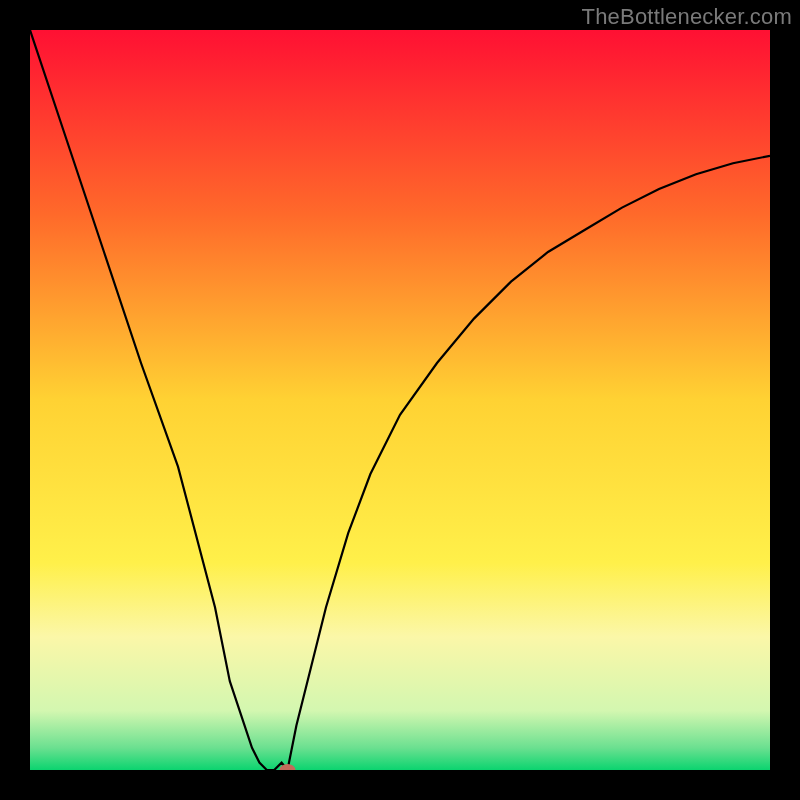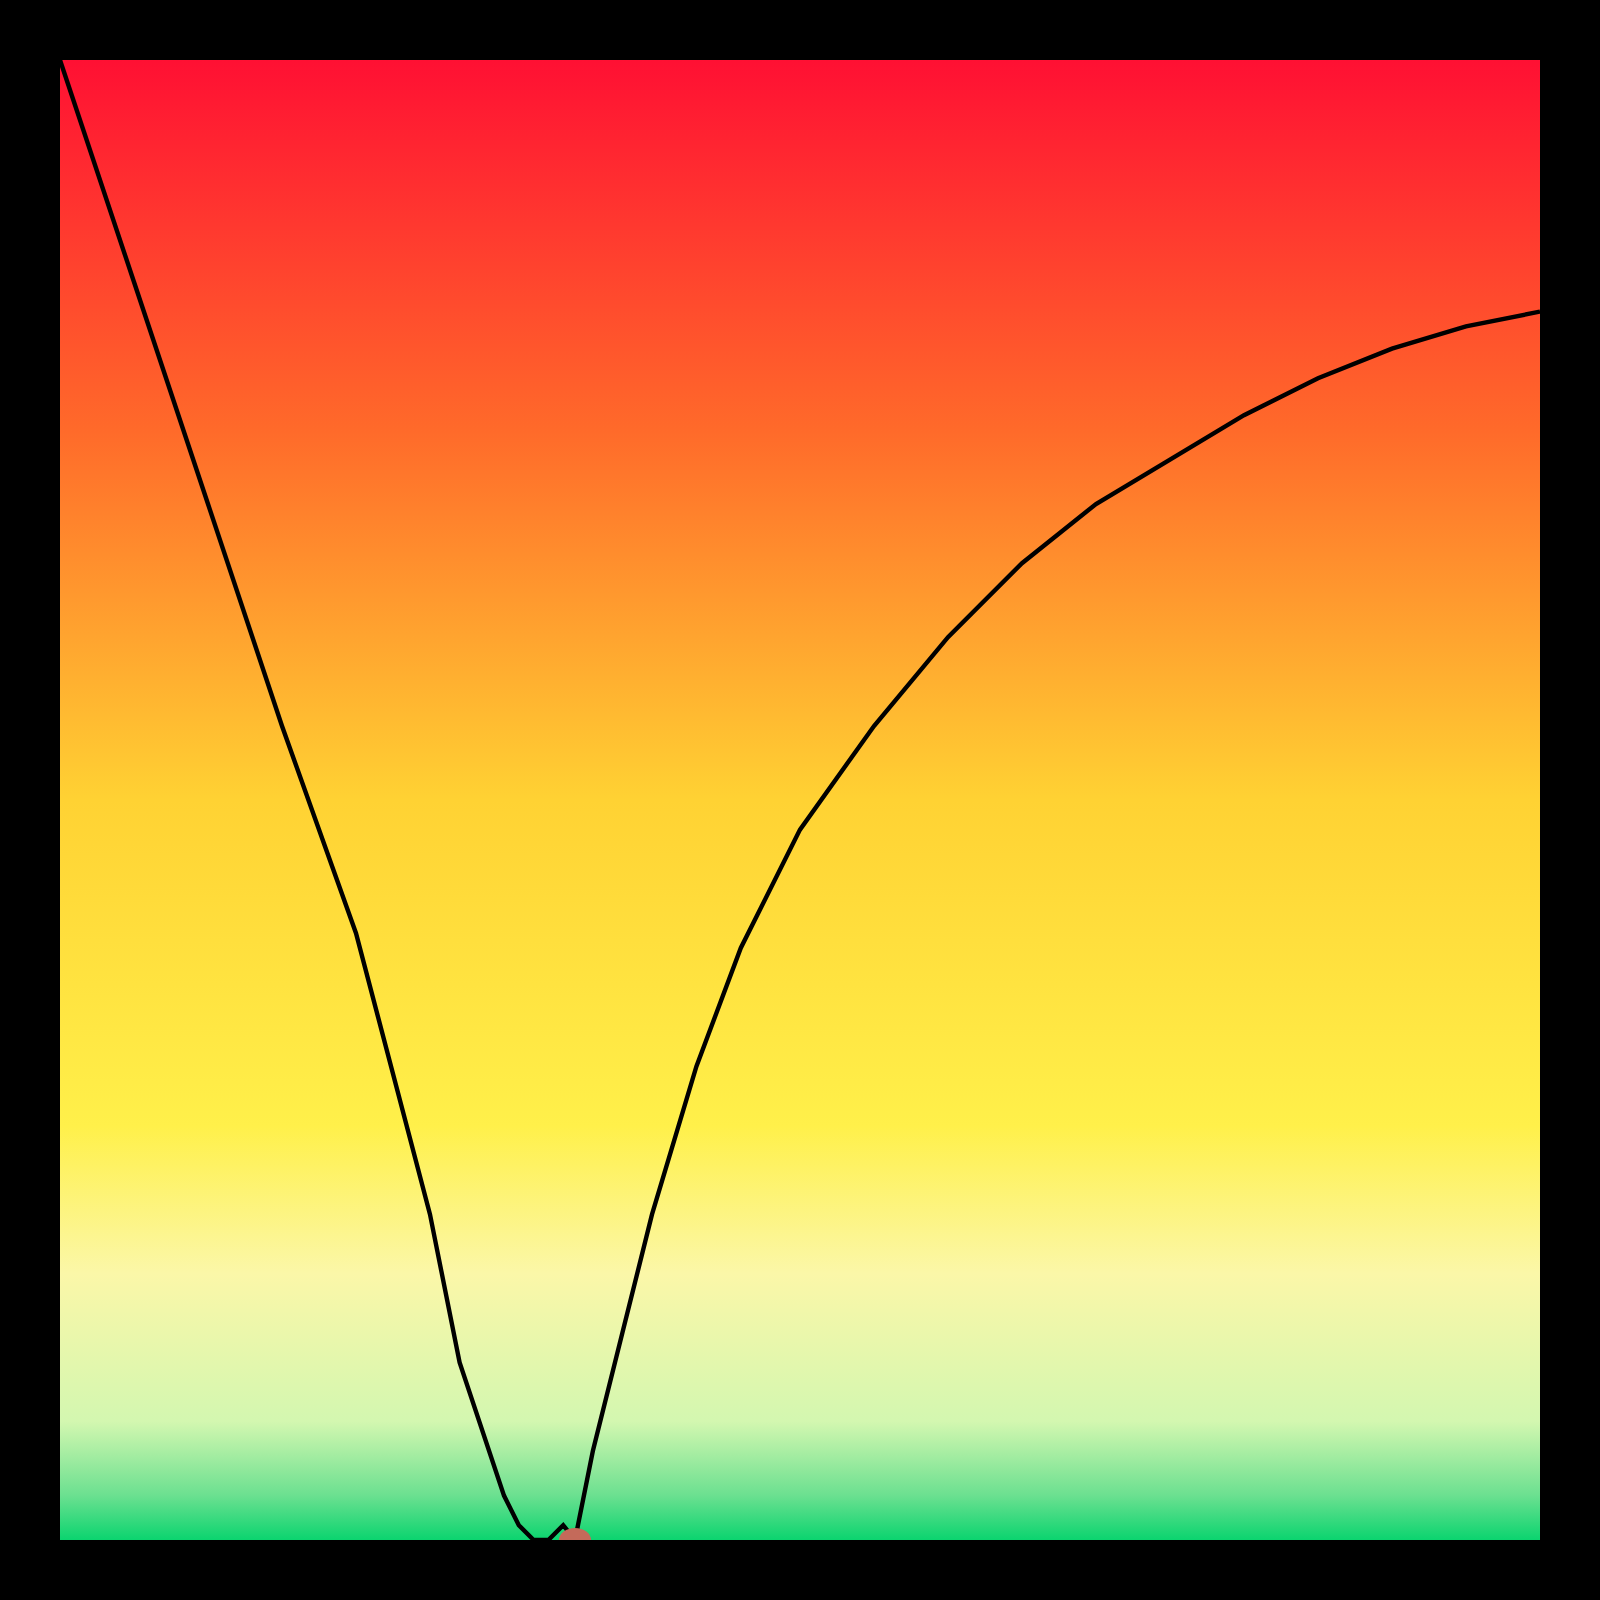--- a/index.html
+++ b/index.html
@@ -32,20 +32,21 @@
     font-size: 22px;
     font-weight: 500;
     letter-spacing: 0.2px;
   }
   svg { display: block; }
 </style>
 </head>
 <body>
 
 <div class="frame">
+  <div class="attribution">TheBottlenecker.com</div>
 
   <div class="plot-area">
     <svg id="chart-svg" width="740" height="740" viewBox="0 0 740 740">
       <defs>
         <linearGradient id="bg-grad" x1="0" y1="0" x2="0" y2="1">
             <stop offset="0%" stop-color="#ff1033"></stop>
             <stop offset="25%" stop-color="#ff6a2a"></stop>
             <stop offset="50%" stop-color="#ffd233"></stop>
             <stop offset="72%" stop-color="#fff04a"></stop>
             <stop offset="82%" stop-color="#fbf7a8"></stop>

